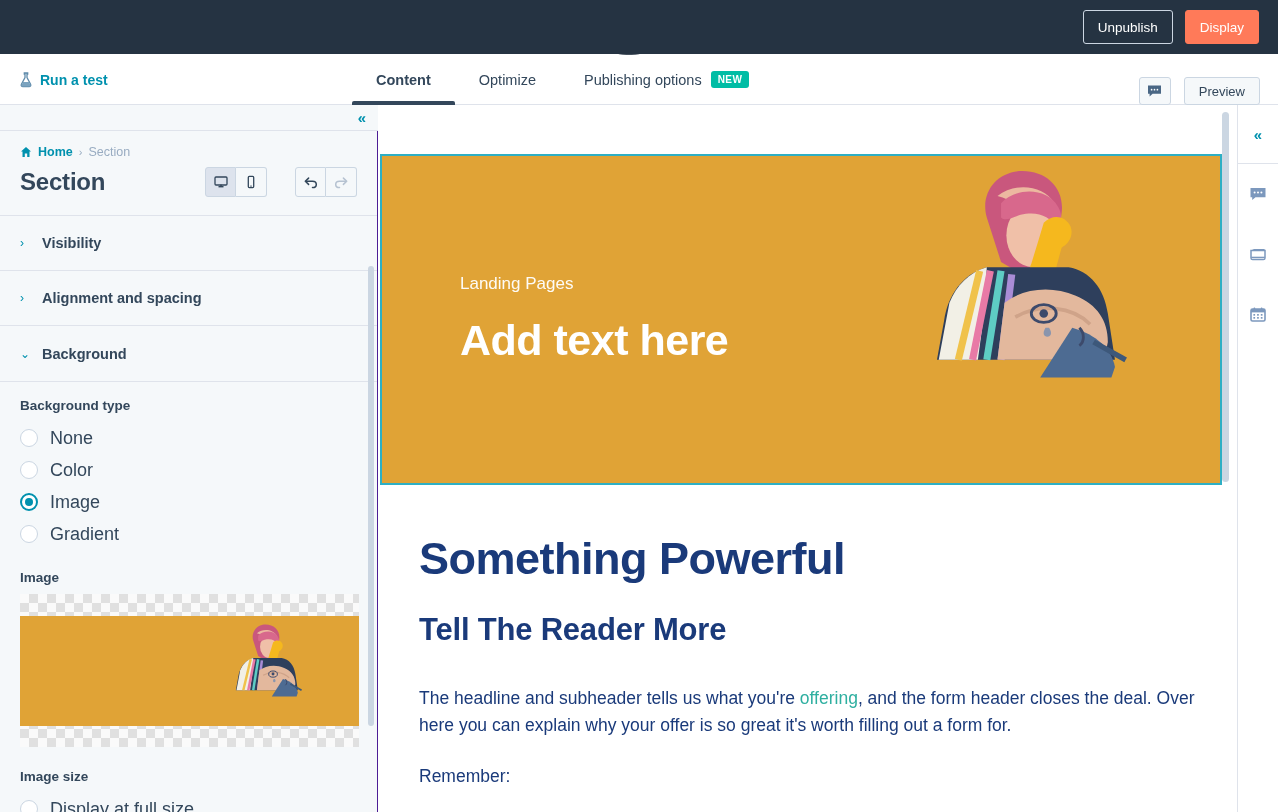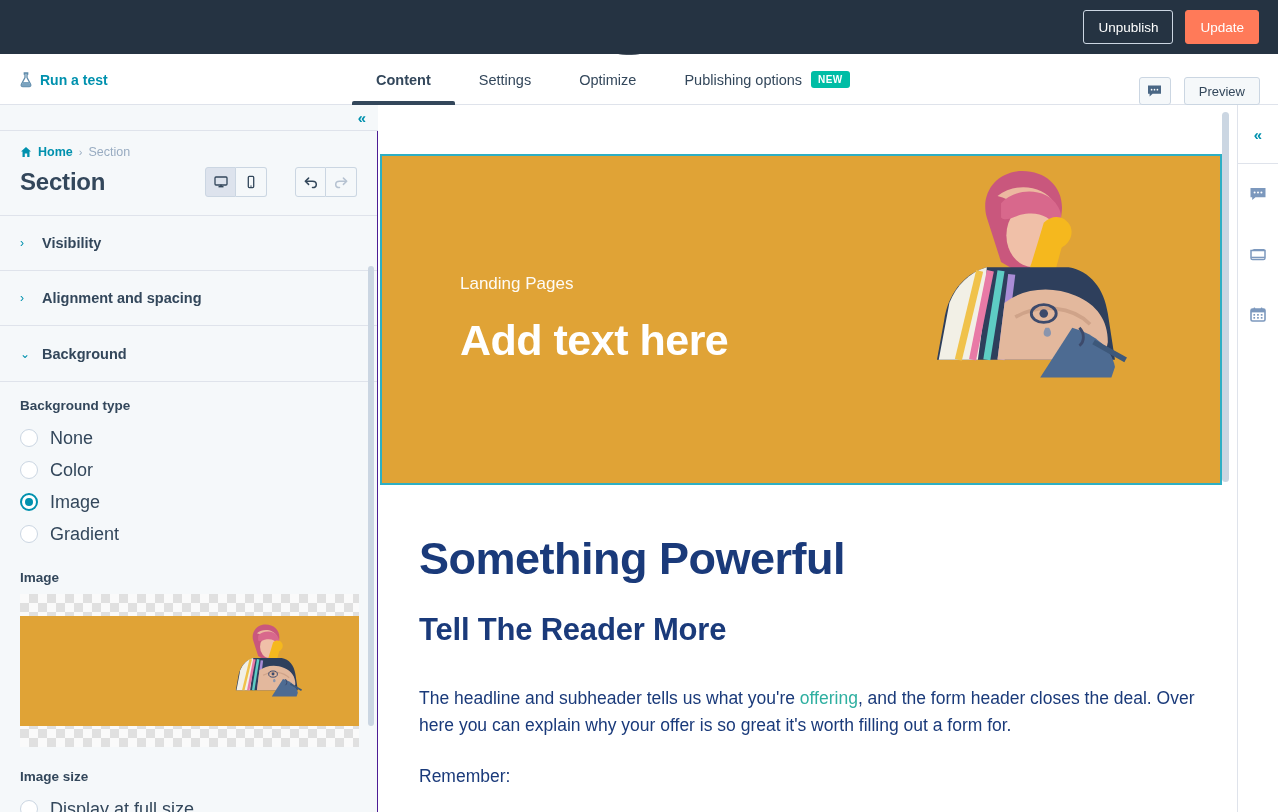--- a/index.html
+++ b/index.html
@@ -203,43 +203,40 @@
   svg { display: block; }
 </style>
 </head>
 <body>
 
 <div id="app">
 
   <div class="topbar">
     <div class="topbar-right">
       <button class="tb-btn">Unpublish</button>
-      <button class="tb-btn primary">Update</button>
+      <button class="tb-btn primary">Display</button>
     </div>
   </div>
   <div class="header-notch"></div>
 
   <div class="navbar">
 
     <div class="runtest">
       <span>
         <svg class="flask-ic" viewBox="0 0 14 16">
           <path d="M5.3 1h3.4v1H8v3.6l3.6 6.6c.6 1.1-.2 2.5-1.5 2.5H3.9c-1.3 0-2.1-1.4-1.5-2.5L6 5.6V2H5.3V1z" fill="none" stroke="#5f8bab" stroke-width="1.3"></path>
           <path d="M4.1 10h5.8l1.5 2.8c.4.8-.1 1.7-1 1.7H3.6c-.9 0-1.4-.9-1-1.7L4.1 10z" fill="#7ba3bf"></path>
         </svg>
       </span>
       <span>Run a test</span>
     </div>
 
     <div class="tabs">
       <div class="tab active">
         <span>Content</span>
-      </div>
-      <div class="tab">
-        <span>Settings</span>
       </div>
       <div class="tab">
         <span>Optimize</span>
       </div>
       <div class="tab">
         <span>Publishing options</span>
         <span class="badge-new">NEW</span>
       </div>
     </div>
 

